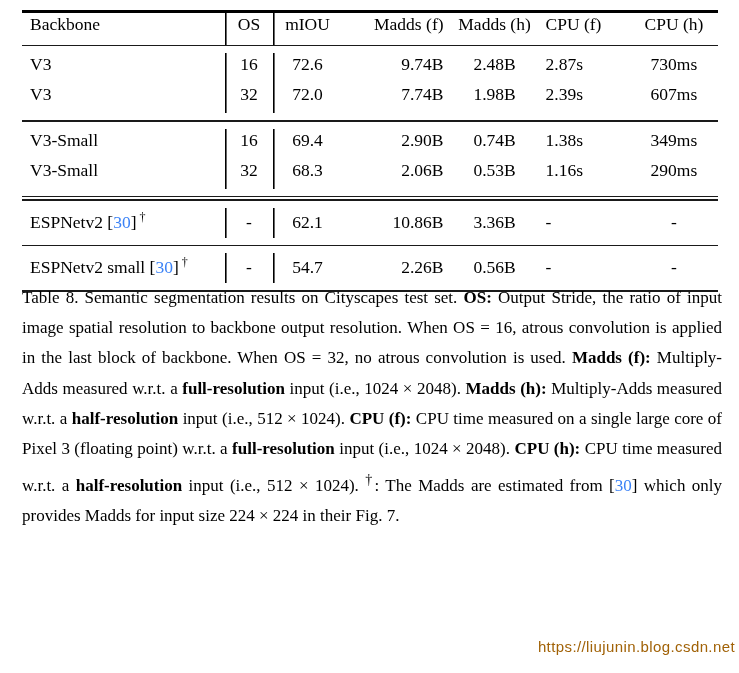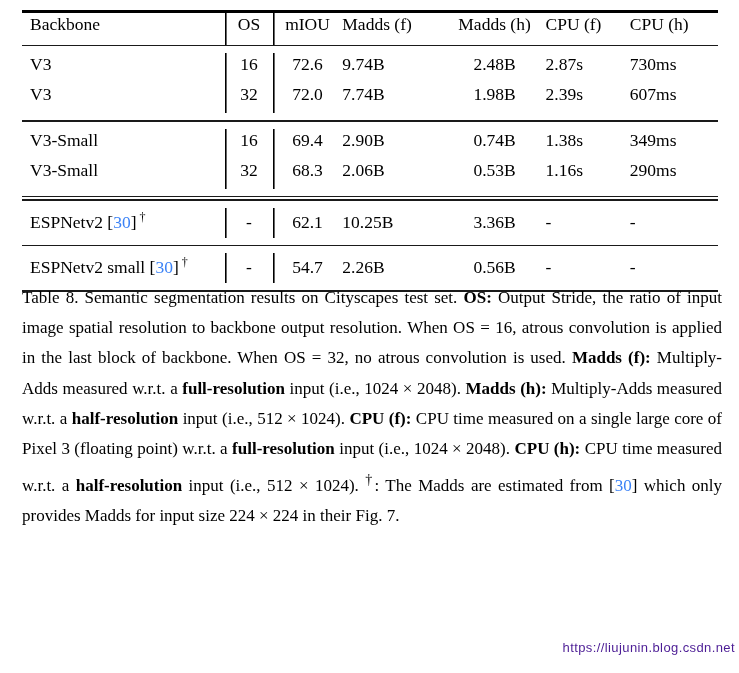--- a/index.html
+++ b/index.html
@@ -57,24 +57,24 @@
     position: absolute; left: 0; right: 0;
     height: 1.4px; background: #1a1a1a;
   }
   .hr-double::before { top: 0; }
   .hr-double::after  { bottom: 0; }
 
   
   .c-backbone { width: 208px; text-align: left;  padding-left: 8px !important; }
   .c-os       { width: 56px;  text-align: center; }
   .c-miou     { width: 78px;  text-align: center; }
-  .c-maddsf   { width: 112px; text-align: left; }
+  .c-maddsf   { width: 112px; text-align: right; }
   .c-maddsh   { width: 112px; text-align: center; }
   .c-cpuf     { width: 94px;  }
-  .c-cpuh     { width: 98px;  }
+  .c-cpuh     { width: 98px;  text-align: center; }
 
   
   .vsep-left { box-shadow: inset 1.6px 0 0 0 #000; }
 
   tr.data-row td, tr.head-row td {
     height: 25px;
     padding-top: 3px !important;
     padding-bottom: 2px !important;
   }
   tr.head-row td { height: 27px; }
@@ -97,22 +97,22 @@
     color: #000;
   }
   .caption b { font-weight: bold; }
   .nowrap { white-space: nowrap; }
 
   .watermark {
     position: absolute;
     right: 4px;
     bottom: 18px;
     font-family: "Liberation Sans", "DejaVu Sans", sans-serif;
-    font-size: 13px;
-    color: #4c1d95;
+    font-size: 15px;
+    color: #a16207;
     letter-spacing: 0.4px;
     white-space: nowrap;
   }
 </style>
 </head>
 <body>
 
 <div id="page">
 
   <div class="table-wrap">
@@ -206,21 +206,21 @@
         <tr class="spacer-row">
             <td colspan="7"></td>
           </tr>
 
         <tr class="data-row">
           <td class="c-backbone">
             <span>ESPNetv2</span><span> [<span class="cite">30</span>]</span><span class="dagger">&nbsp;†</span>
           </td>
           <td class="c-os vsep-left">-</td>
           <td class="c-miou vsep-left">62.1</td>
-          <td class="c-maddsf">10.25B</td>
+          <td class="c-maddsf">10.86B</td>
           <td class="c-maddsh">3.36B</td>
           <td class="c-cpuf">-</td>
           <td class="c-cpuh">-</td>
         </tr>
 
         <tr class="spacer-row">
             <td colspan="7"></td>
           </tr>
         <tr class="rule-row">
           <td colspan="7">

